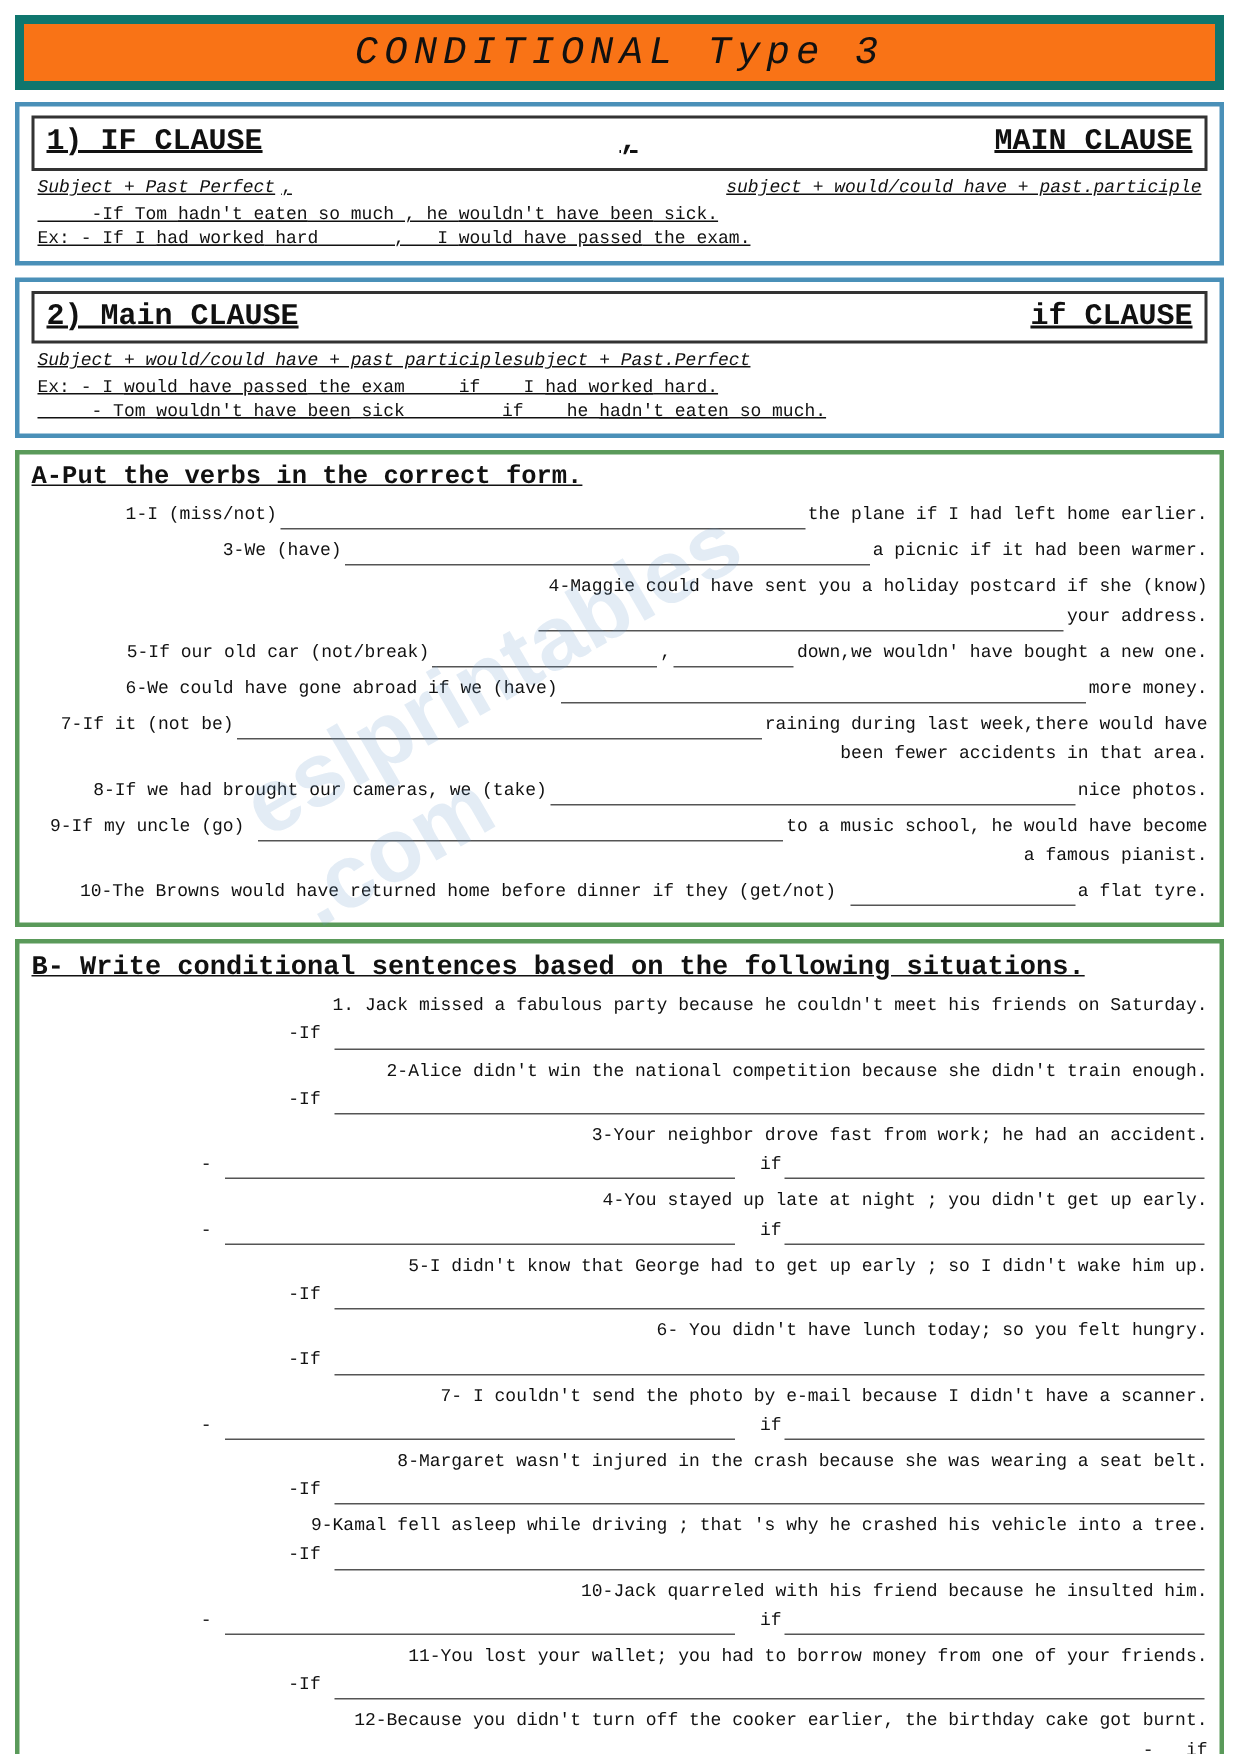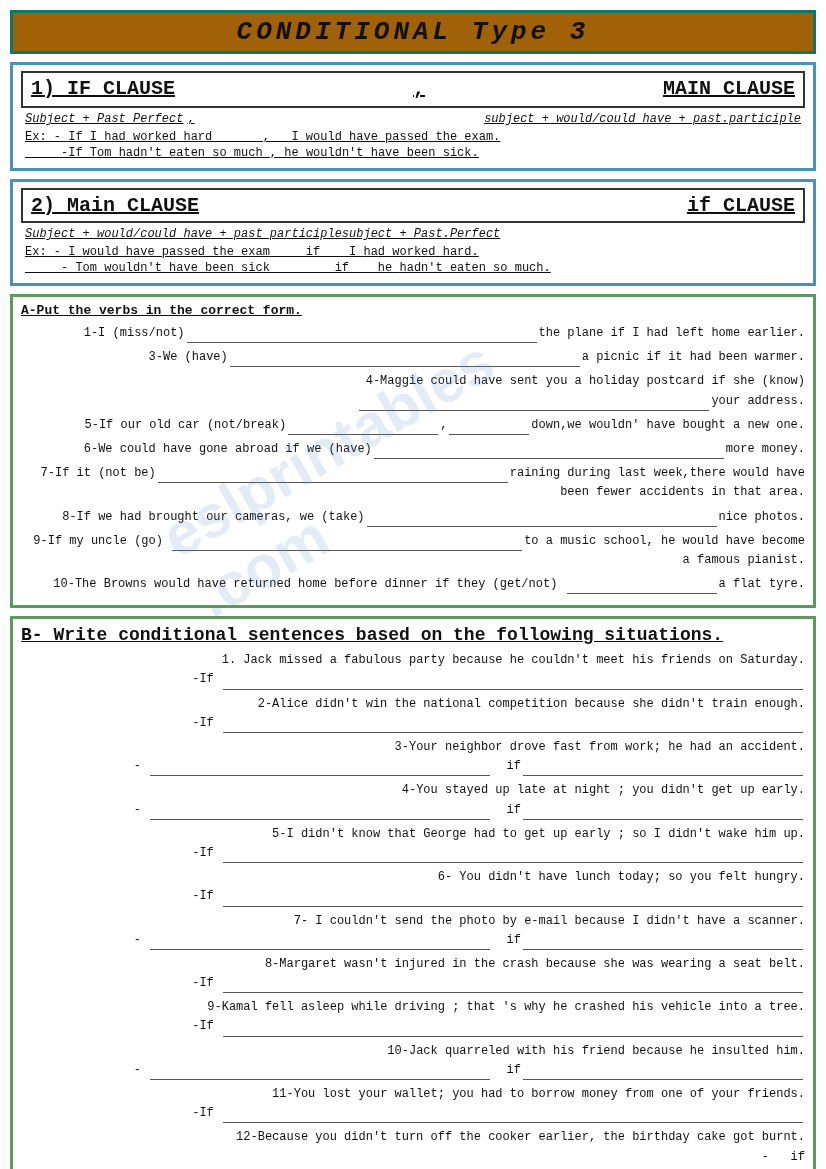--- a/index.html
+++ b/index.html
@@ -9,27 +9,27 @@
       font-size: 12px;
       width: 826px;
       min-height: 1169px;
       padding: 10px;
       color: #111;
     }
     .page-title {
       text-align: center;
       font-family: 'Courier New', Courier, monospace;
       font-size: 26px;
-      font-weight: bold;
+      font-weight: normal;
       letter-spacing: 4px;
       margin-bottom: 8px;
       font-style: italic;
-      border: 3px solid #0f766e;
+      border: 6px solid #0f766e;
       padding: 4px 0;
-      background: #a16207;
+      background: #f97316;
     }
     .section-blue {
       border: 3px solid #4a90b8;
       margin-bottom: 8px;
       padding: 6px 8px;
       background: #fff;
       text-decoration: underline;
     }
     .section-green {
       border: 3px solid #5a9a5a;
@@ -100,21 +100,21 @@
       display: inline-block;
       border-bottom: 1px solid #555;
       width: 80px;
       margin: 0 2px;
       vertical-align: bottom;
     }
     .exercise-title {
       font-weight: bold;
       text-decoration: underline;
       margin-bottom: 6px;
-      font-size: 13px;
+      font-size: 17px;
     }
     .ex-item {
       margin-bottom: 5px;
       line-height: 1.6;
       text-align: right;
     }
     .watermark {
       position: absolute;
       color: rgba(100,150,200,0.18);
       font-size: 60px;
@@ -152,24 +152,24 @@
       <span class="grammar-header-left">1) IF CLAUSE</span>
       <span class="header-comma">,</span>
       <span class="grammar-header-right">MAIN CLAUSE</span>
     </div>
     <div class="grammar-subrow">
       <span class="grammar-subrow-left"><em>Subject + Past Perfect</em></span>
       <span style="margin-right:auto; margin-left:4px;">,</span>
       <span class="grammar-subrow-right"><em>subject + would/could have + past.participle</em></span>
     </div>
     <div class="ex-line">
+      &nbsp;&nbsp;&nbsp;&nbsp;&nbsp;-If Tom <u>hadn't eaten</u> so much , he <u>wouldn't have been</u> sick.
+    </div>
+    <div class="ex-line">
       Ex: - If I <u>had worked</u> hard &nbsp;&nbsp;&nbsp;&nbsp;&nbsp; , &nbsp; I <u>would have passed</u> the exam.
-    </div>
-    <div class="ex-line">
-      &nbsp;&nbsp;&nbsp;&nbsp;&nbsp;-If Tom <u>hadn't eaten</u> so much , he <u>wouldn't have been</u> sick.
     </div>
   </div>
 
   <div class="section-blue">
     <div class="grammar-header">
       <span class="grammar-header-left">2) Main CLAUSE</span>
       <span class="grammar-header-right">if CLAUSE</span>
     </div>
     <div class="grammar-subrow">
       <span class="grammar-subrow-left"><em>Subject + would/could have + past participle</em></span>

